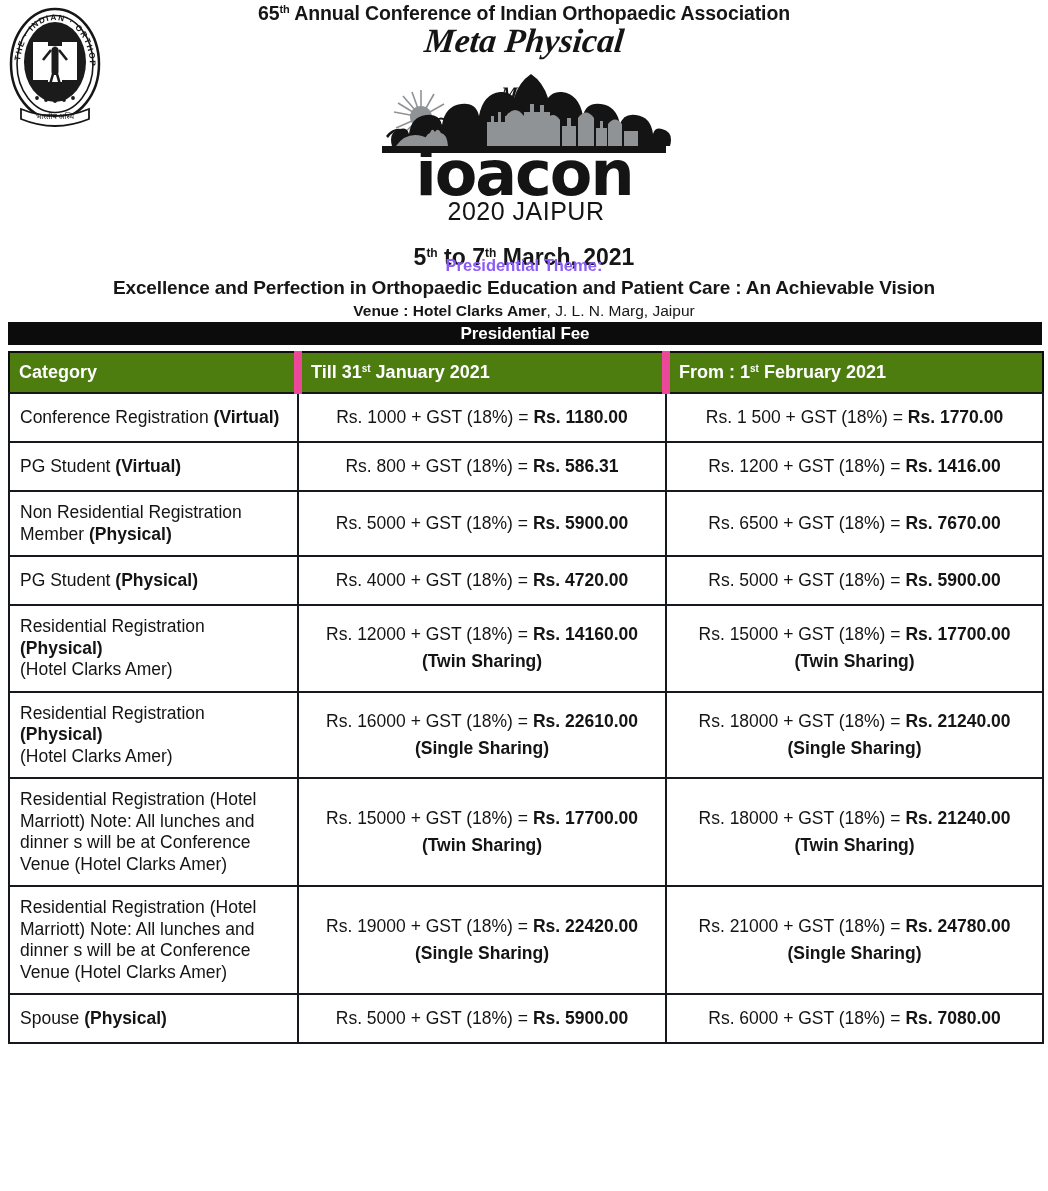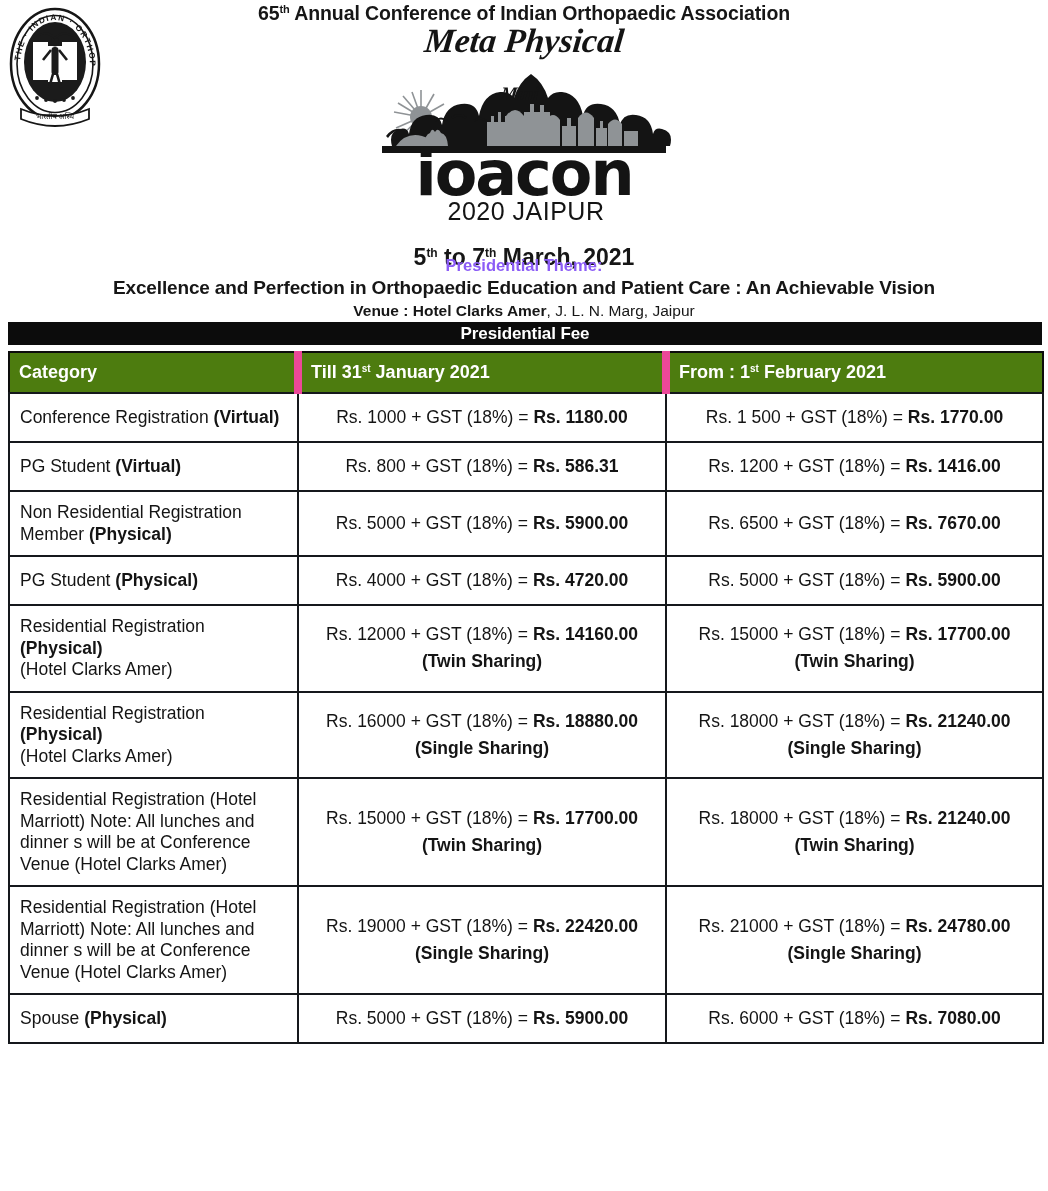--- a/index.html
+++ b/index.html
@@ -331,21 +331,21 @@
         <td class="amt-cell"><span>Rs. 4000 + GST (18%) = </span><span class="total">Rs. 4720.00</span></td>
         <td class="amt-cell"><span>Rs. 5000 + GST (18%) = </span><span class="total">Rs. 5900.00</span></td>
       </tr>
       <tr>
         <td class="cat-cell"><span>Residential Registration </span><b>(Physical)</b><br><span>(Hotel Clarks Amer)</span></td>
         <td class="amt-cell"><span>Rs.  12000 + GST (18%) = </span><span class="total">Rs. 14160.00</span><span class="sharing">(Twin Sharing)</span></td>
         <td class="amt-cell"><span>Rs.  15000 + GST (18%) = </span><span class="total">Rs. 17700.00</span><span class="sharing">(Twin Sharing)</span></td>
       </tr>
       <tr>
         <td class="cat-cell"><span>Residential Registration </span><b>(Physical)</b><br><span>(Hotel Clarks Amer)</span></td>
-        <td class="amt-cell"><span>Rs.  16000 + GST (18%) = </span><span class="total">Rs. 18880.00</span><span class="sharing">(Single Sharing)</span></td>
+        <td class="amt-cell"><span>Rs.  16000 + GST (18%) = </span><span class="total">Rs. 22610.00</span><span class="sharing">(Single Sharing)</span></td>
         <td class="amt-cell"><span>Rs.  18000 + GST (18%) = </span><span class="total">Rs. 21240.00</span><span class="sharing">(Single Sharing)</span></td>
       </tr>
       <tr>
         <td class="cat-cell"><span>Residential Registration (Hotel Marriott) Note: All lunches and dinner s will be at Conference Venue (Hotel Clarks Amer)</span></td>
         <td class="amt-cell"><span>Rs.  15000 + GST (18%) = </span><span class="total">Rs. 17700.00</span><span class="sharing">(Twin Sharing)</span></td>
         <td class="amt-cell"><span>Rs.  18000 + GST (18%) = </span><span class="total">Rs. 21240.00</span><span class="sharing">(Twin Sharing)</span></td>
       </tr>
       <tr>
         <td class="cat-cell"><span>Residential Registration (Hotel Marriott) Note: All lunches and dinner s will be at Conference Venue (Hotel Clarks Amer)</span></td>
         <td class="amt-cell"><span>Rs.  19000 + GST (18%) = </span><span class="total">Rs. 22420.00</span><span class="sharing">(Single Sharing)</span></td>

